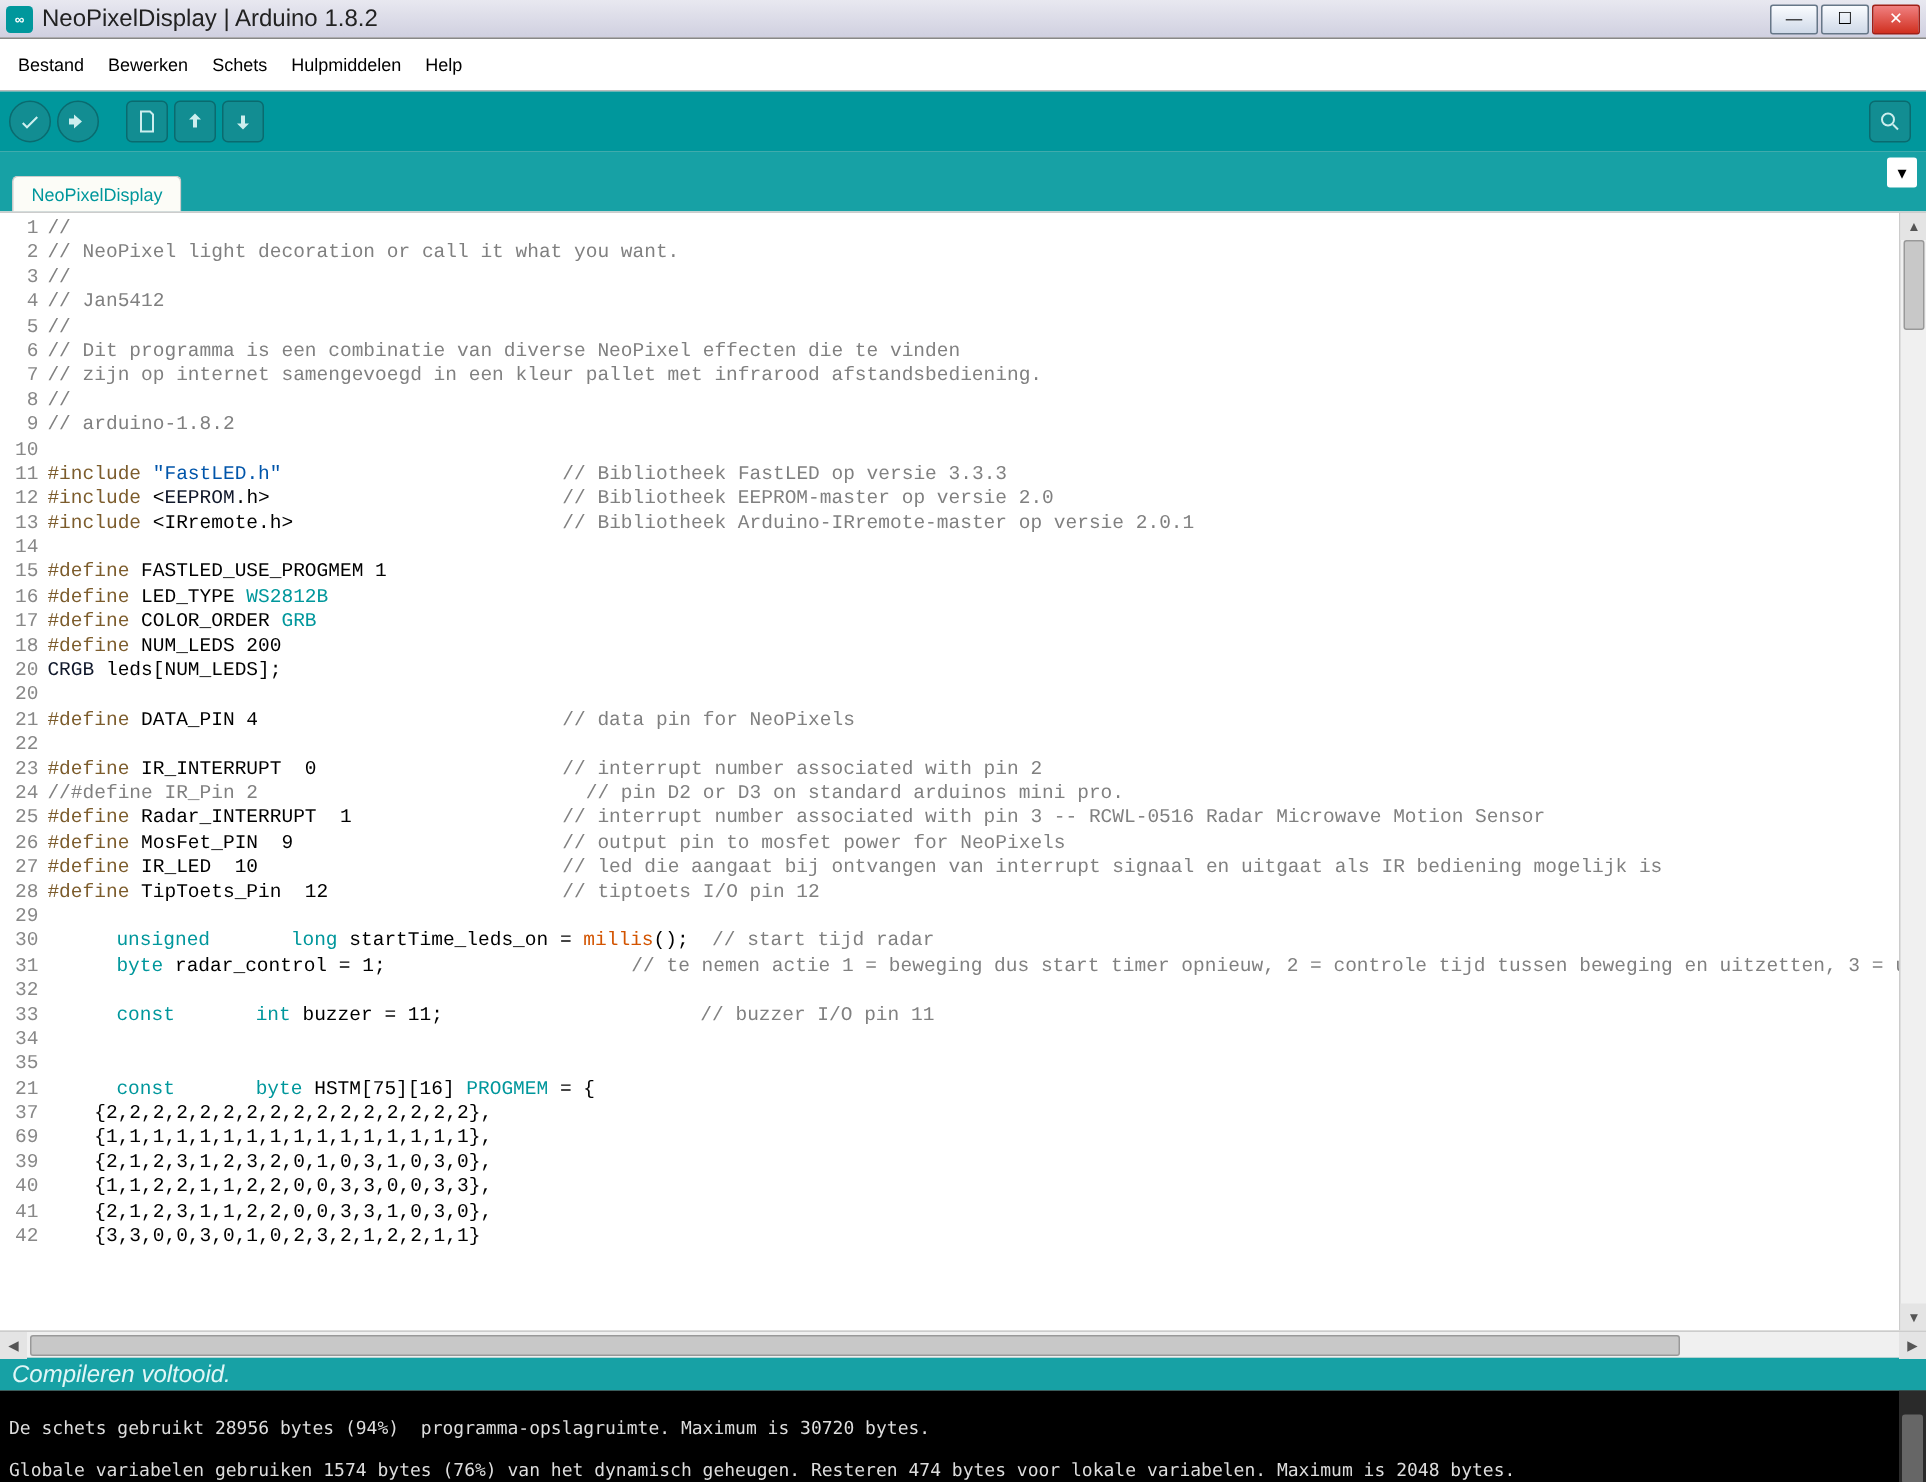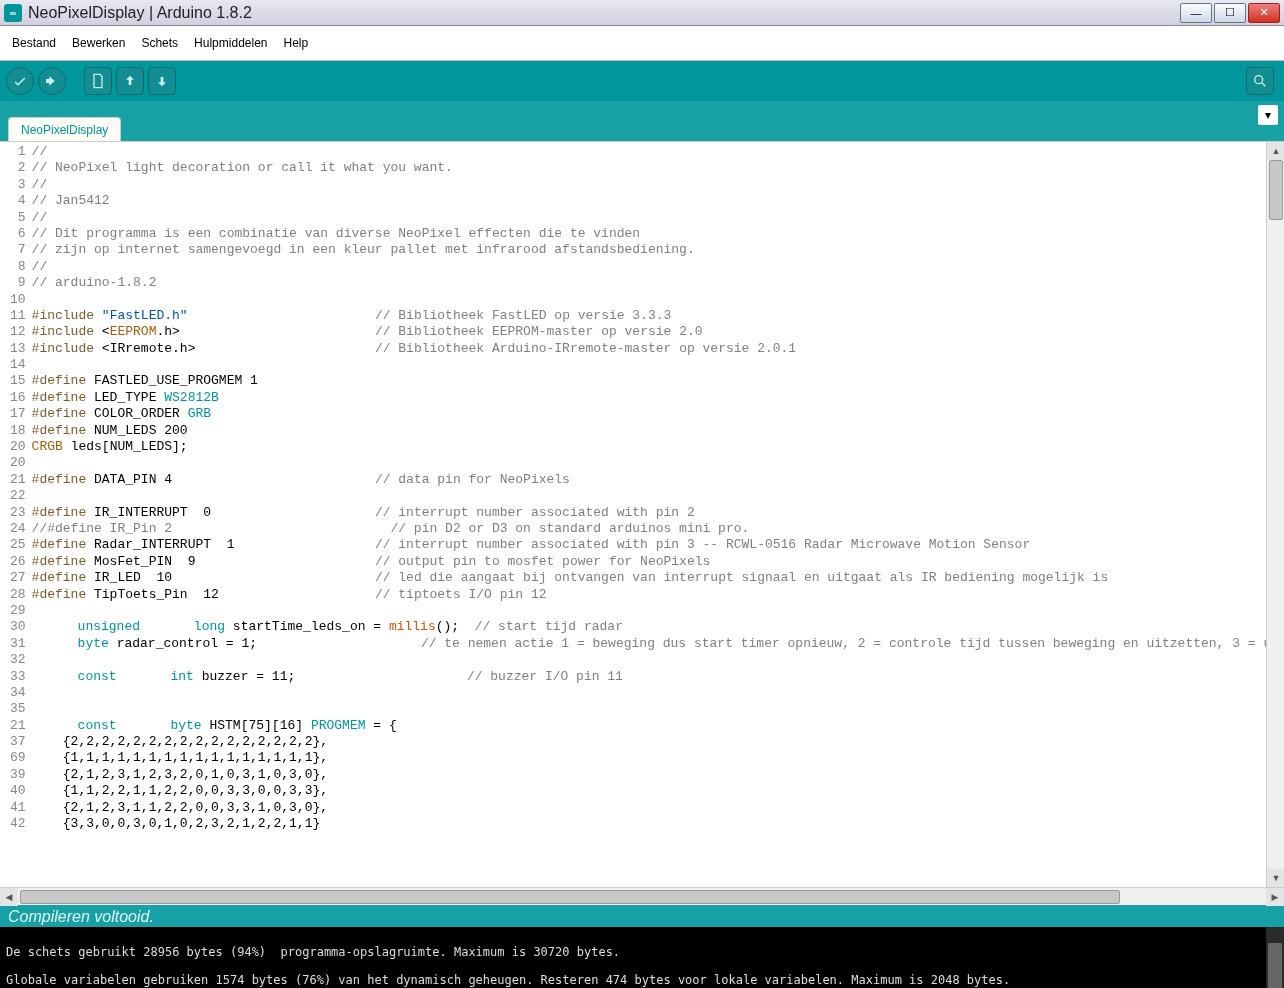--- a/index.html
+++ b/index.html
@@ -35,21 +35,21 @@
 .editor-scroll { flex: 1; overflow: hidden; position: relative; }
 .code-area { display: flex; font-family: Consolas, "Courier New", monospace; font-size: 13px; line-height: 16.4px; padding-top: 2px; }
 .gutter { text-align: right; color: #888; padding: 0 6px 0 10px; user-select: none; }
 .gutter div { height: 16.4px; }
 .code-lines { white-space: pre; color: #000; }
 .code-lines .line { height: 16.4px; }
 .c-comment { color: #808080; }
 .c-prep { color: #7c5c2c; }
 .c-string { color: #0055aa; }
 .c-type { color: #00979c; margin-left: 46px; }
-.c-orange { color: #a16207; text-align: center; }
+.c-orange { color: #0f172a; text-align: center; }
 .c-func { color: #d35400; }
 .c-const { color: #00979c; }
 
 
 .v-scroll { position: absolute; right: 0; top: 0; width: 18px; height: 100%; background: #f0f0f0; border-left: 1px solid #ccc; }
 .v-scroll .thumb { position: absolute; top: 18px; left: 2px; width: 14px; height: 60px; background: #c8c8c8; border: 1px solid #999; border-radius: 2px; }
 .v-scroll .arr { position: absolute; left: 0; width: 18px; height: 18px; background: #e4e4e4; display: flex; align-items: center; justify-content: center; font-size: 9px; color: #555; }
 .v-scroll .arr.top { top: 0; } .v-scroll .arr.bot { bottom: 0; }
 
 .h-scroll-row { height: 18px; background: #f0f0f0; border-top: 1px solid #ccc; display: flex; align-items: center; position: relative; }

